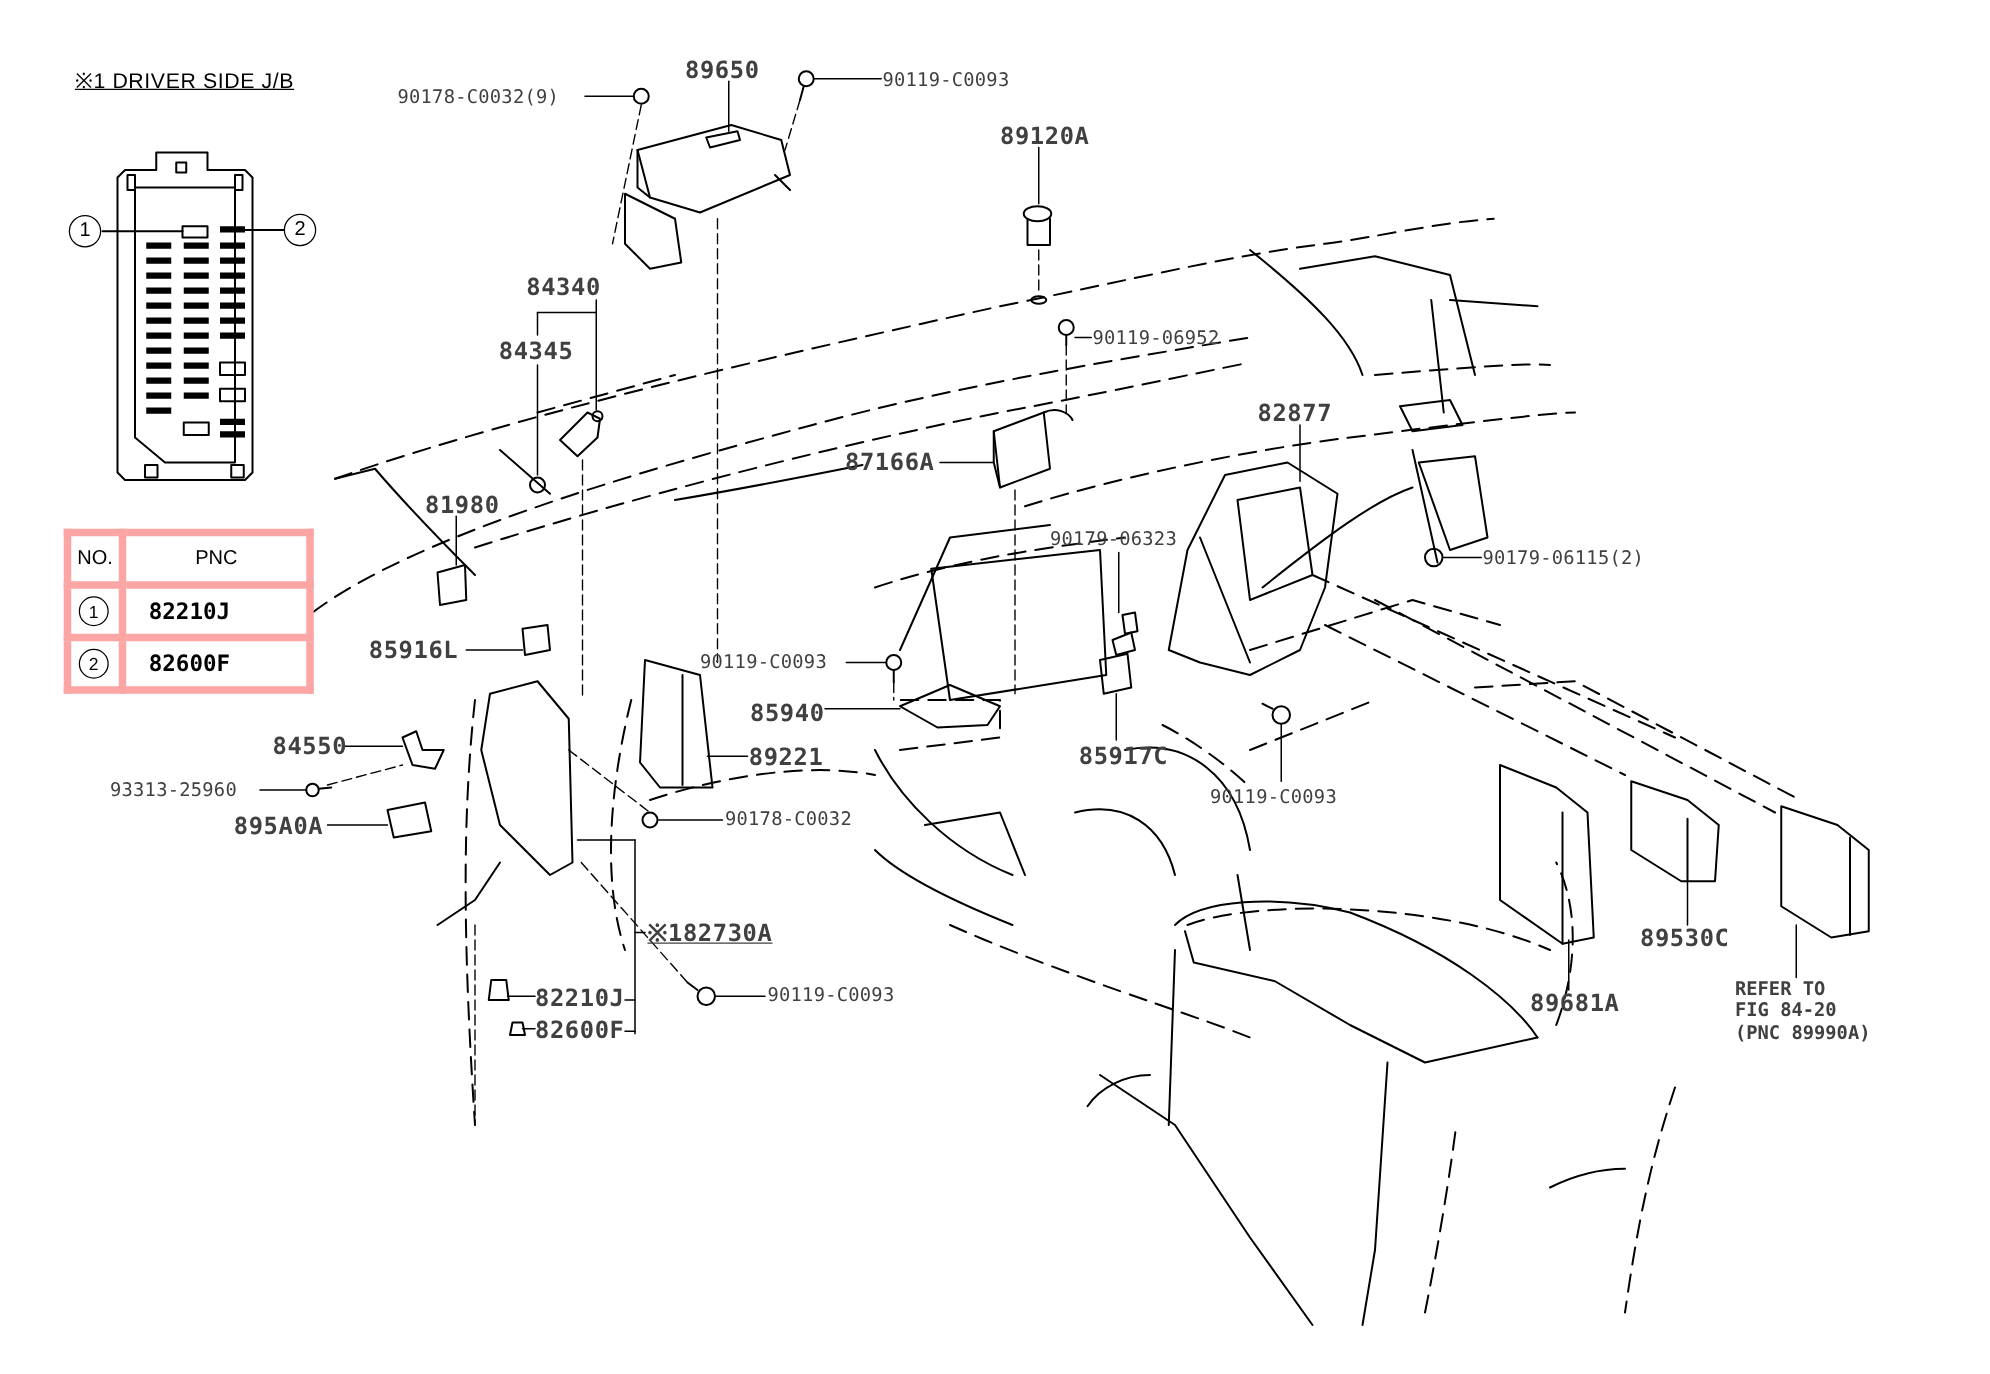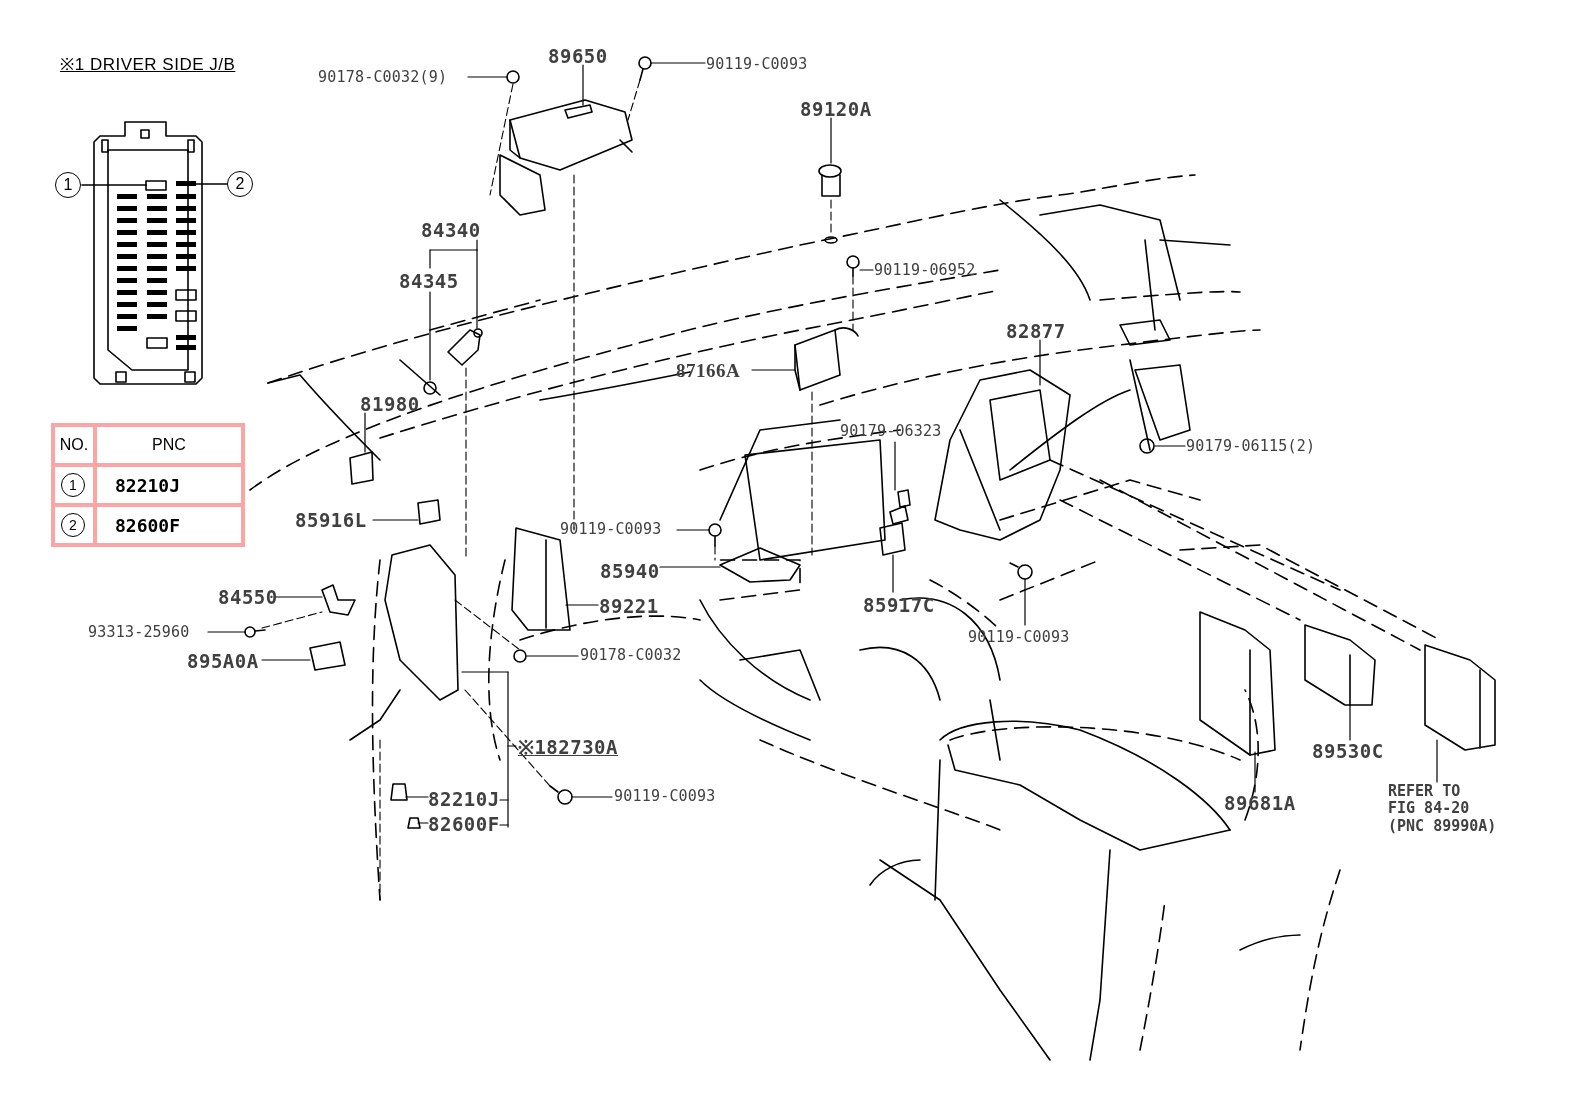--- a/index.html
+++ b/index.html
@@ -9,21 +9,21 @@
   svg#art { position:absolute; left:0; top:0; }
   .lbl { position:absolute; white-space:nowrap; font-family:"DejaVu Sans Mono", "Liberation Mono", monospace;
          font-weight:bold; color:#404040; line-height:1; }
   .lbl.big { font-size:19px; letter-spacing:0.5px; }
   .lbl.small { font-size:15px; font-weight:normal; letter-spacing:0.2px; }
   .lbl.refer { font-size:15px; line-height:1.15; }
   .title { position:absolute; left:60px; top:52px; font-family:"Liberation Sans", sans-serif;
            font-size:17px; text-decoration:underline; letter-spacing:0.5px; }
   .code { position:absolute; left:1490px; top:1066px; font-family:"Liberation Sans", sans-serif; font-size:15px;margin-top:48px; }
   table.pnc { position:absolute; left:51px; top:423px; border-collapse:collapse; }
-  table.pnc td, table.pnc th { border:4px solid #fca5a5; height:36px; padding:0; }
+  table.pnc td, table.pnc th { border:6px solid #fca5a5; height:36px; padding:0; }
   table.pnc th { font-family:"Liberation Sans", sans-serif; font-weight:normal; font-size:16px; }
   table.pnc th.no { width:38px; } table.pnc th.pn { width:144px; }
   table.pnc td.pn { font-family:"DejaVu Sans Mono", monospace; font-weight:bold; font-size:18px; padding-left:18px; }
   .circ { display:inline-block; width:22px; height:22px; border:1.5px solid #000; border-radius:50%;
           text-align:center; line-height:22px; font-family:"Liberation Sans", sans-serif; font-size:14px; margin-left:6px; }
   .callout { position:absolute; width:24px; height:24px; border:1.5px solid #000; border-radius:50%;
              text-align:center; line-height:24px; font-family:"Liberation Sans", sans-serif; font-size:16px; background:#fff; }
 </style>
 </head>
 <body>
@@ -302,23 +302,23 @@
 </tbody>
     </table>
 
 <div class="lbl big" style="left:548px;top:47px;">89650</div>
 <div class="lbl small" style="left:318px;top:70px;">90178-C0032(9)</div>
 <div class="lbl small" style="left:706px;top:57px;">90119-C0093</div>
 <div class="lbl big" style="left:800px;top:100px;">89120A</div>
 <div class="lbl small" style="left:874px;top:263px;">90119-06952</div>
 <div class="lbl big" style="left:421px;top:221px;text-align:right;">84340</div>
 <div class="lbl big" style="left:399px;top:272px;">84345</div>
-<div class="lbl big" style="left:676px;top:361px;font-family:Liberation Serif, serif;">87166A</div>
+<div class="lbl big" style="left:676px;top:361px;">87166A</div>
 <div class="lbl big" style="left:1006px;top:322px;">82877</div>
-<div class="lbl big" style="left:360px;top:395px;">81980</div>
+<div class="lbl big" style="left:340px;top:395px;">81980</div>
 <div class="lbl small" style="left:840px;top:424px;">90179-06323</div>
 <div class="lbl small" style="left:1186px;top:439px;">90179-06115(2)</div>
 <div class="lbl big" style="left:295px;top:511px;">85916L</div>
 <div class="lbl small" style="left:560px;top:522px;">90119-C0093</div>
 <div class="lbl big" style="left:600px;top:562px;">85940</div>
 <div class="lbl big" style="left:218px;top:588px;">84550</div>
 <div class="lbl big" style="left:599px;top:597px;">89221</div>
 <div class="lbl small" style="left:88px;top:625px;">93313-25960</div>
 <div class="lbl big" style="left:187px;top:652px;">895A0A</div>
 <div class="lbl small" style="left:580px;top:648px;">90178-C0032</div>

